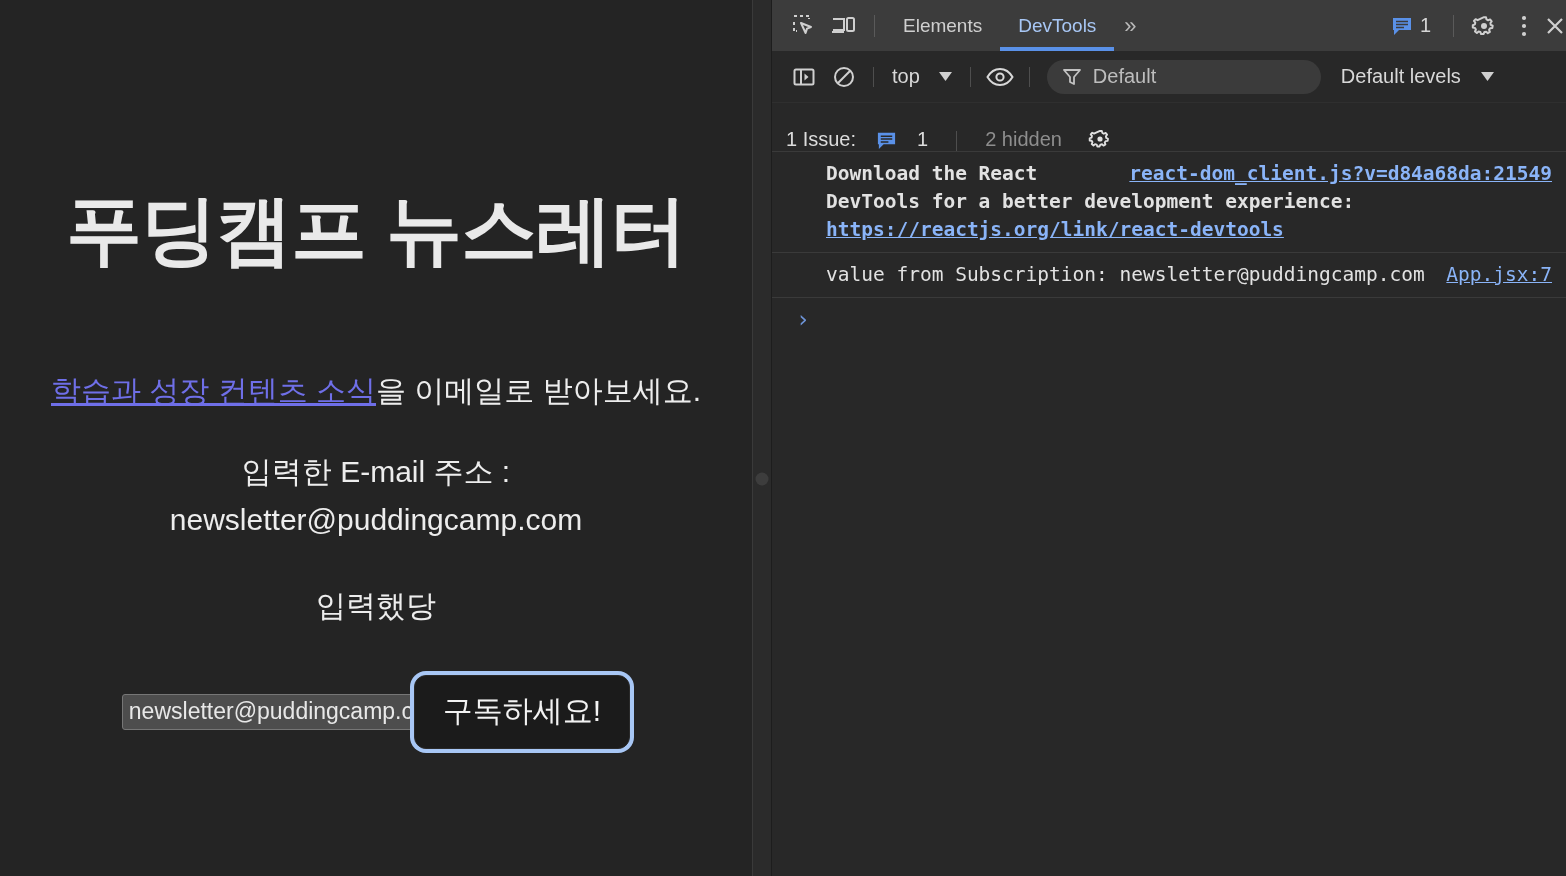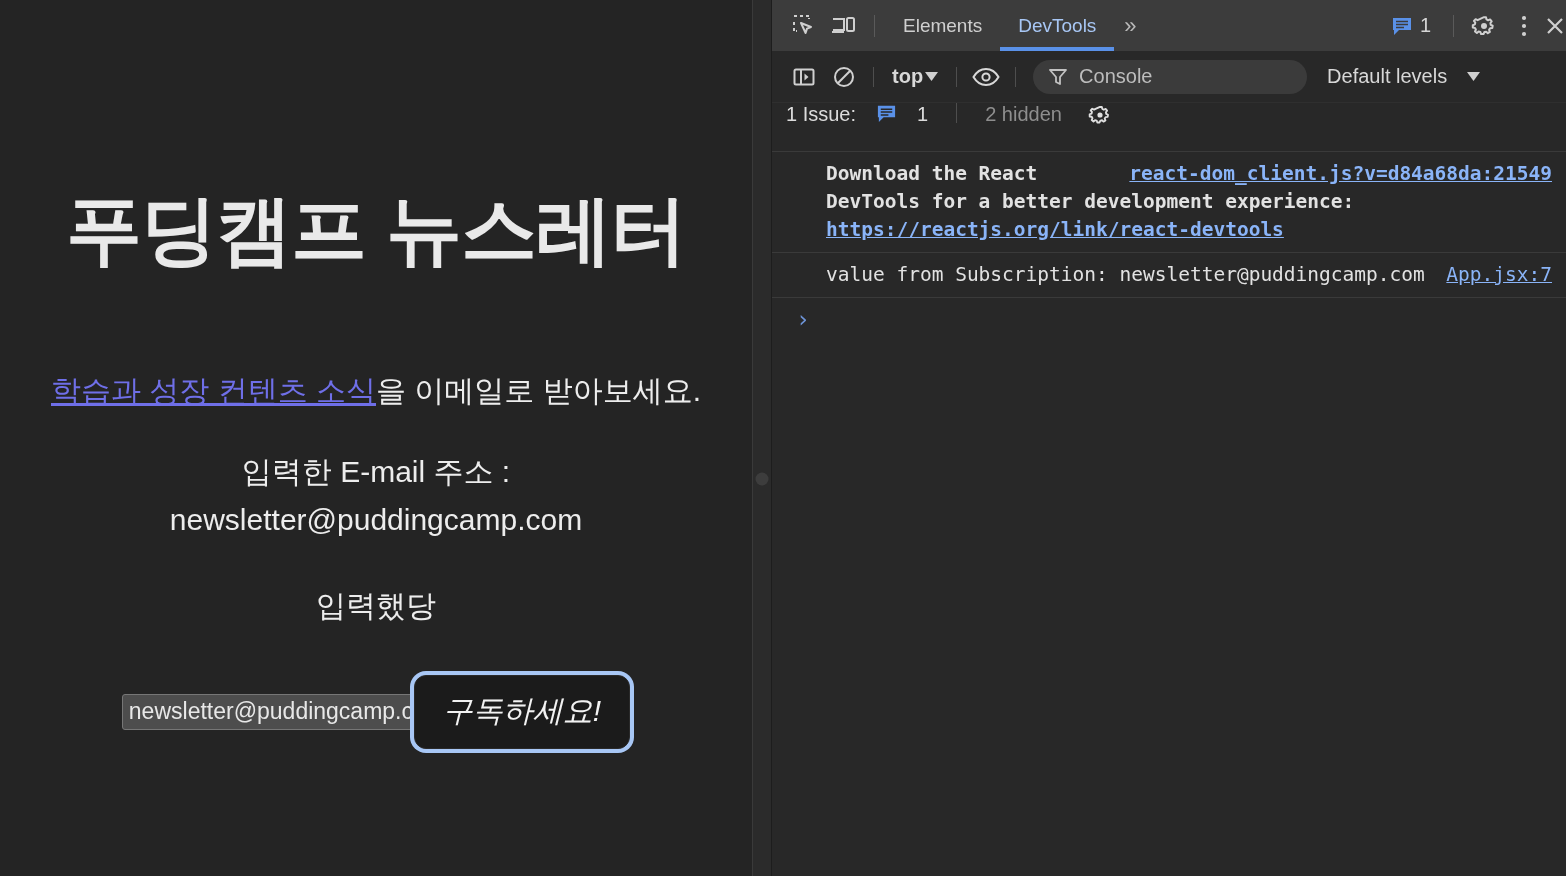--- a/index.html
+++ b/index.html
@@ -97,21 +97,20 @@
     color: #f2f2f2;
     font-family: "Liberation Sans", sans-serif;
     font-size: 30px;
     font-weight: 400;
     border: 1px solid #2a2a2a;
     border-radius: 12px;
     box-shadow: 0 0 0 4px #a8c7f5;
     cursor: pointer;
     position: relative;
     z-index: 2;
-    font-style: italic;
   }
 
   
   #drag-handle {
     width: 20px;
     height: 876px;
     background: #2b2b2b;
     border-left: 1px solid #3a3a3a;
     border-right: 1px solid #1d1d1d;
     position: relative;
@@ -207,26 +206,25 @@
     flex: 0 0 52px;
     border-bottom: 1px solid #2f2f2f;
   }
   .fb-sep {
     width: 1px; height: 20px;
     background: #4e4e4e;
     margin: 0 9px;
     flex: 0 0 1px;
   }
   #context-select {
-    display: flex; align-items: center; gap: 2px;
+    display: flex; align-items: center; gap: 19px;
     padding: 0 9px;
     color: #d8d8d8;
     font-size: 20px;
     cursor: pointer;
-    font-weight: bold;
   }
   #filter-field {
     display: flex; align-items: center; gap: 12px;
     height: 34px;
     flex: 1 1 auto;
     max-width: 274px;
     background: #3b3b3b;
     border-radius: 17px;
     padding: 0 16px;
     margin-left: 8px;
@@ -241,21 +239,21 @@
     padding-right: 4px;
     cursor: pointer;
     white-space: nowrap;
   }
 
   
   #issues-strip {
     height: 49px;
     background: #282828;
     display: flex;
-    align-items: flex-start;
+    align-items: flex-end;
     padding-left: 14px;
     gap: 20px;
     flex: 0 0 49px;
     border-bottom: 1px solid #3a3a3a;
   }
   #issues-label { color: #dcdcdc; font-size: 20px; }
   #issues-strip-count { color: #dcdcdc; font-size: 20px; }
   .strip-sep {
     width: 1px; height: 20px;
     background: #4e4e4e;
@@ -431,21 +429,21 @@
           <circle cx="14" cy="10" r="3.6" fill="none" stroke="#d8d8d8" stroke-width="2"></circle>
         </svg>
       </div>
 
       <div class="fb-sep"></div>
 
       <div id="filter-field">
         <svg width="18" height="18" viewBox="0 0 18 18">
           <path d="M1 2h16l-6 7v7l-4-2V9z" fill="none" stroke="#c2c2c2" stroke-width="1.8" stroke-linejoin="round"></path>
         </svg>
-        <span id="filter-placeholder">Console</span>
+        <span id="filter-placeholder">Default</span>
       </div>
 
       <div id="levels-select">
         <span>Default levels</span>
         <svg width="13" height="9" viewBox="0 0 13 9">
           <path d="M0 0h13L6.5 9z" fill="#d0d0d0"></path>
         </svg>
       </div>
     </div>
 

